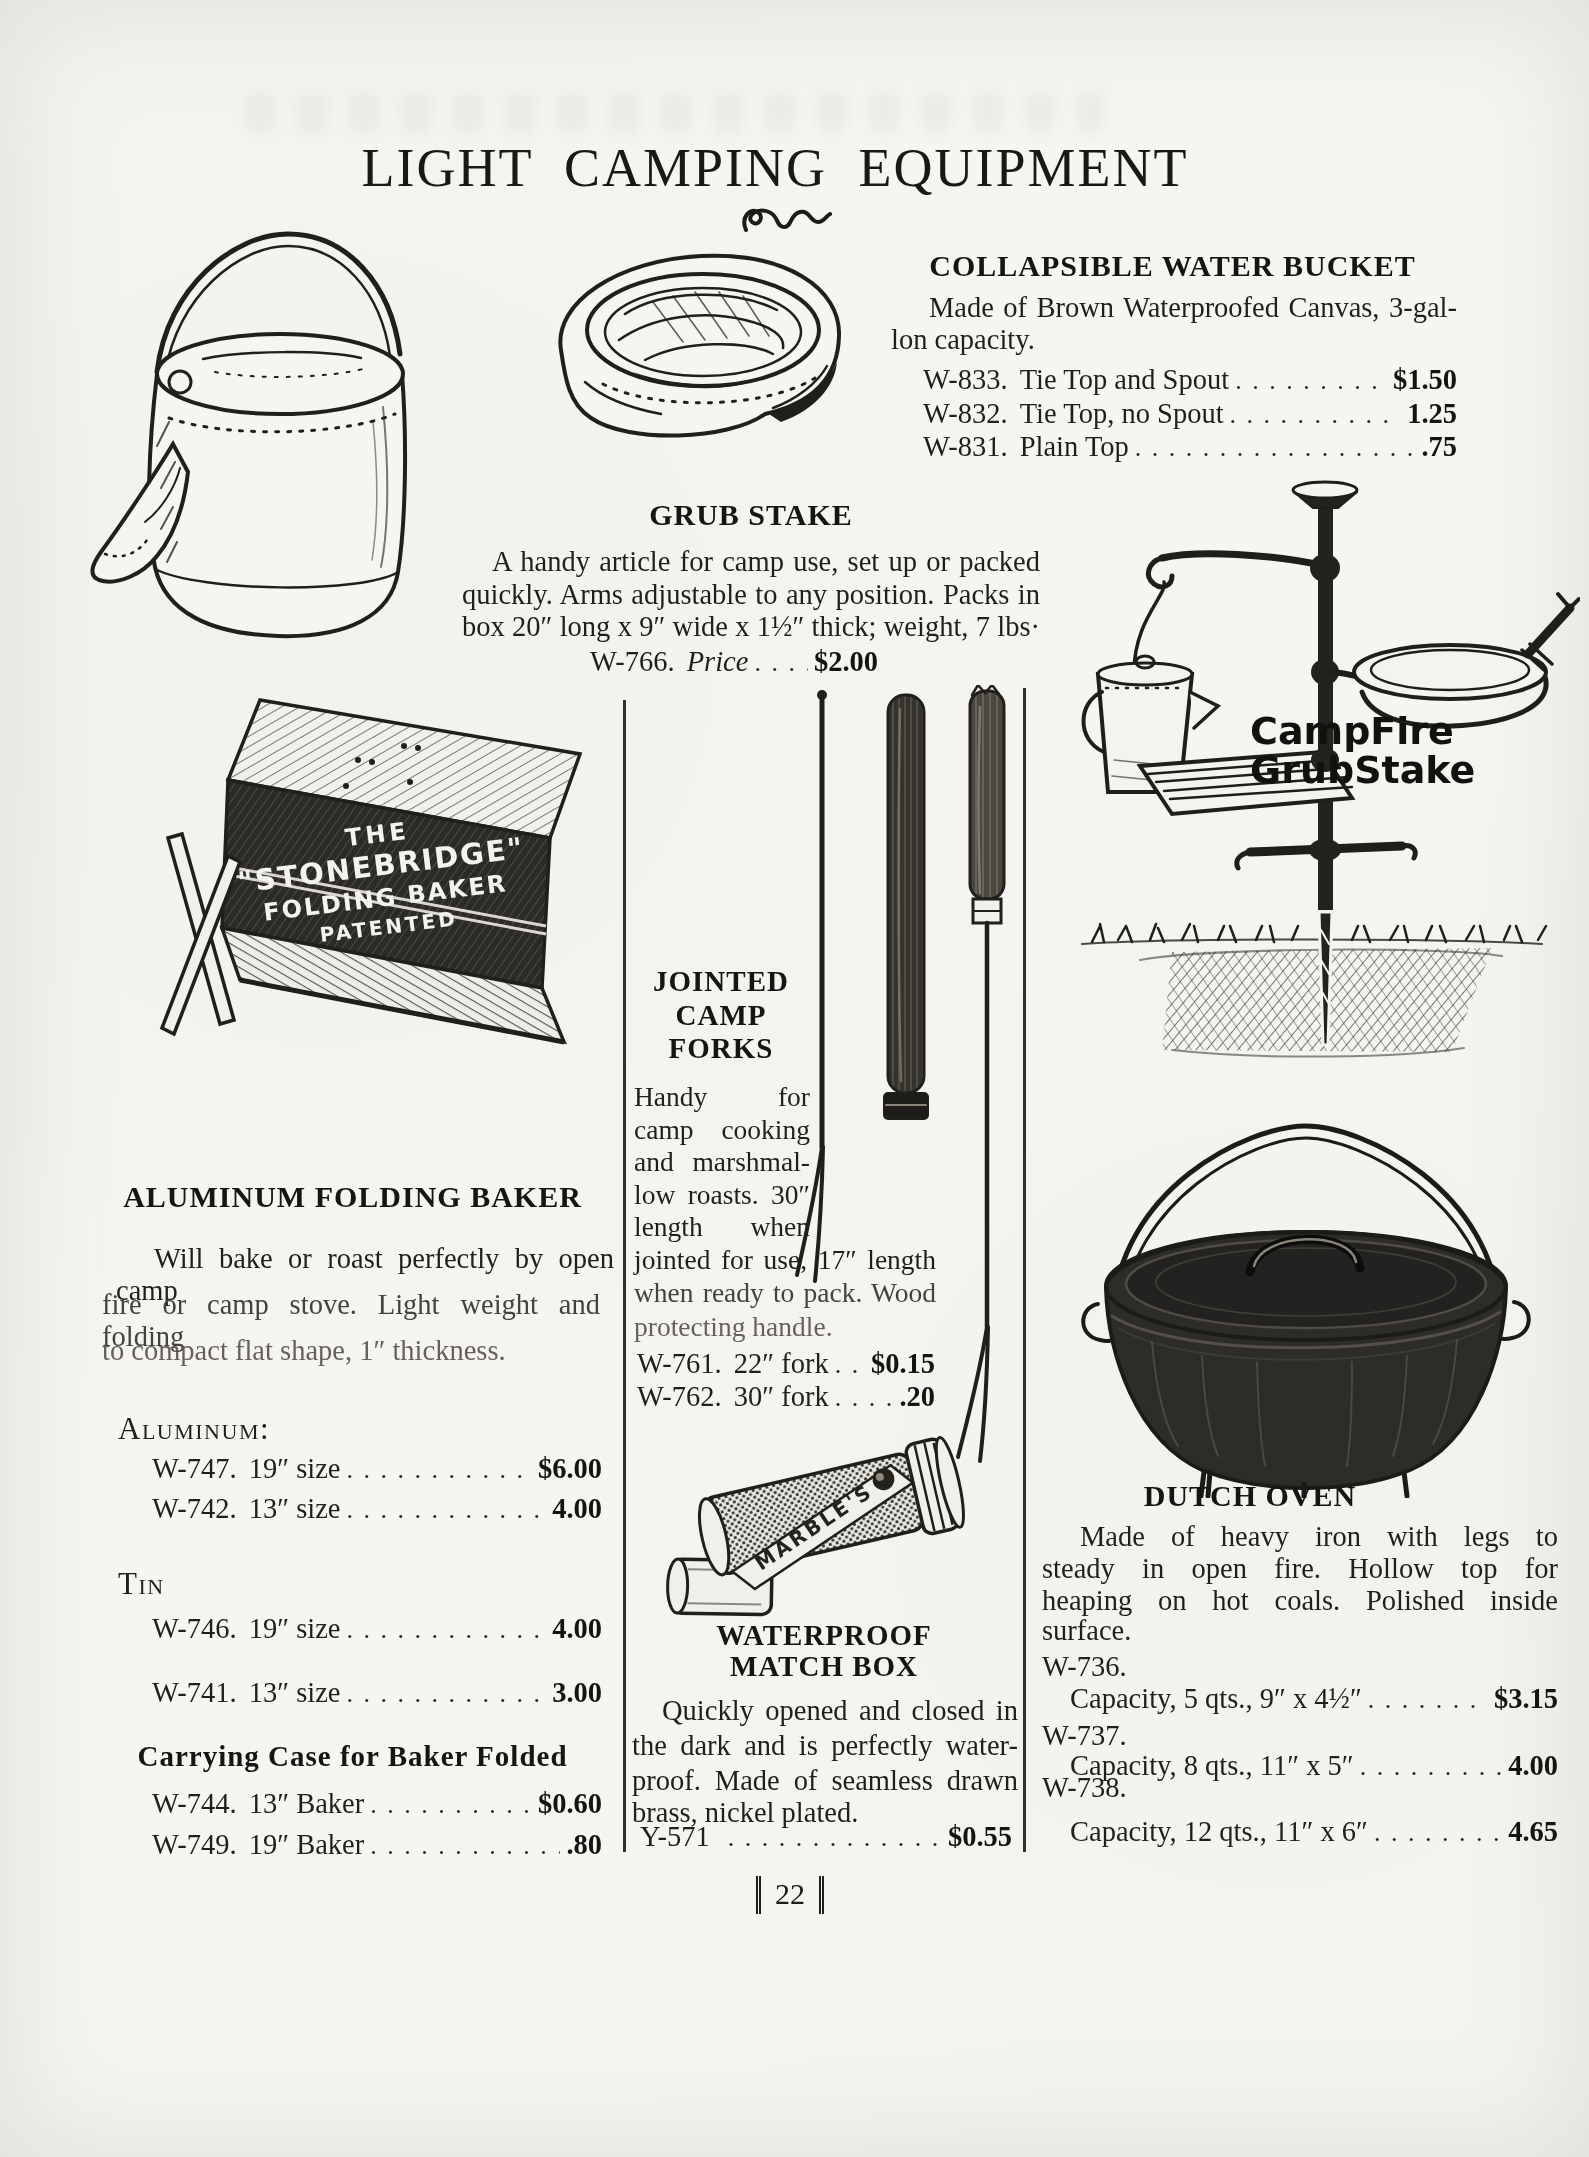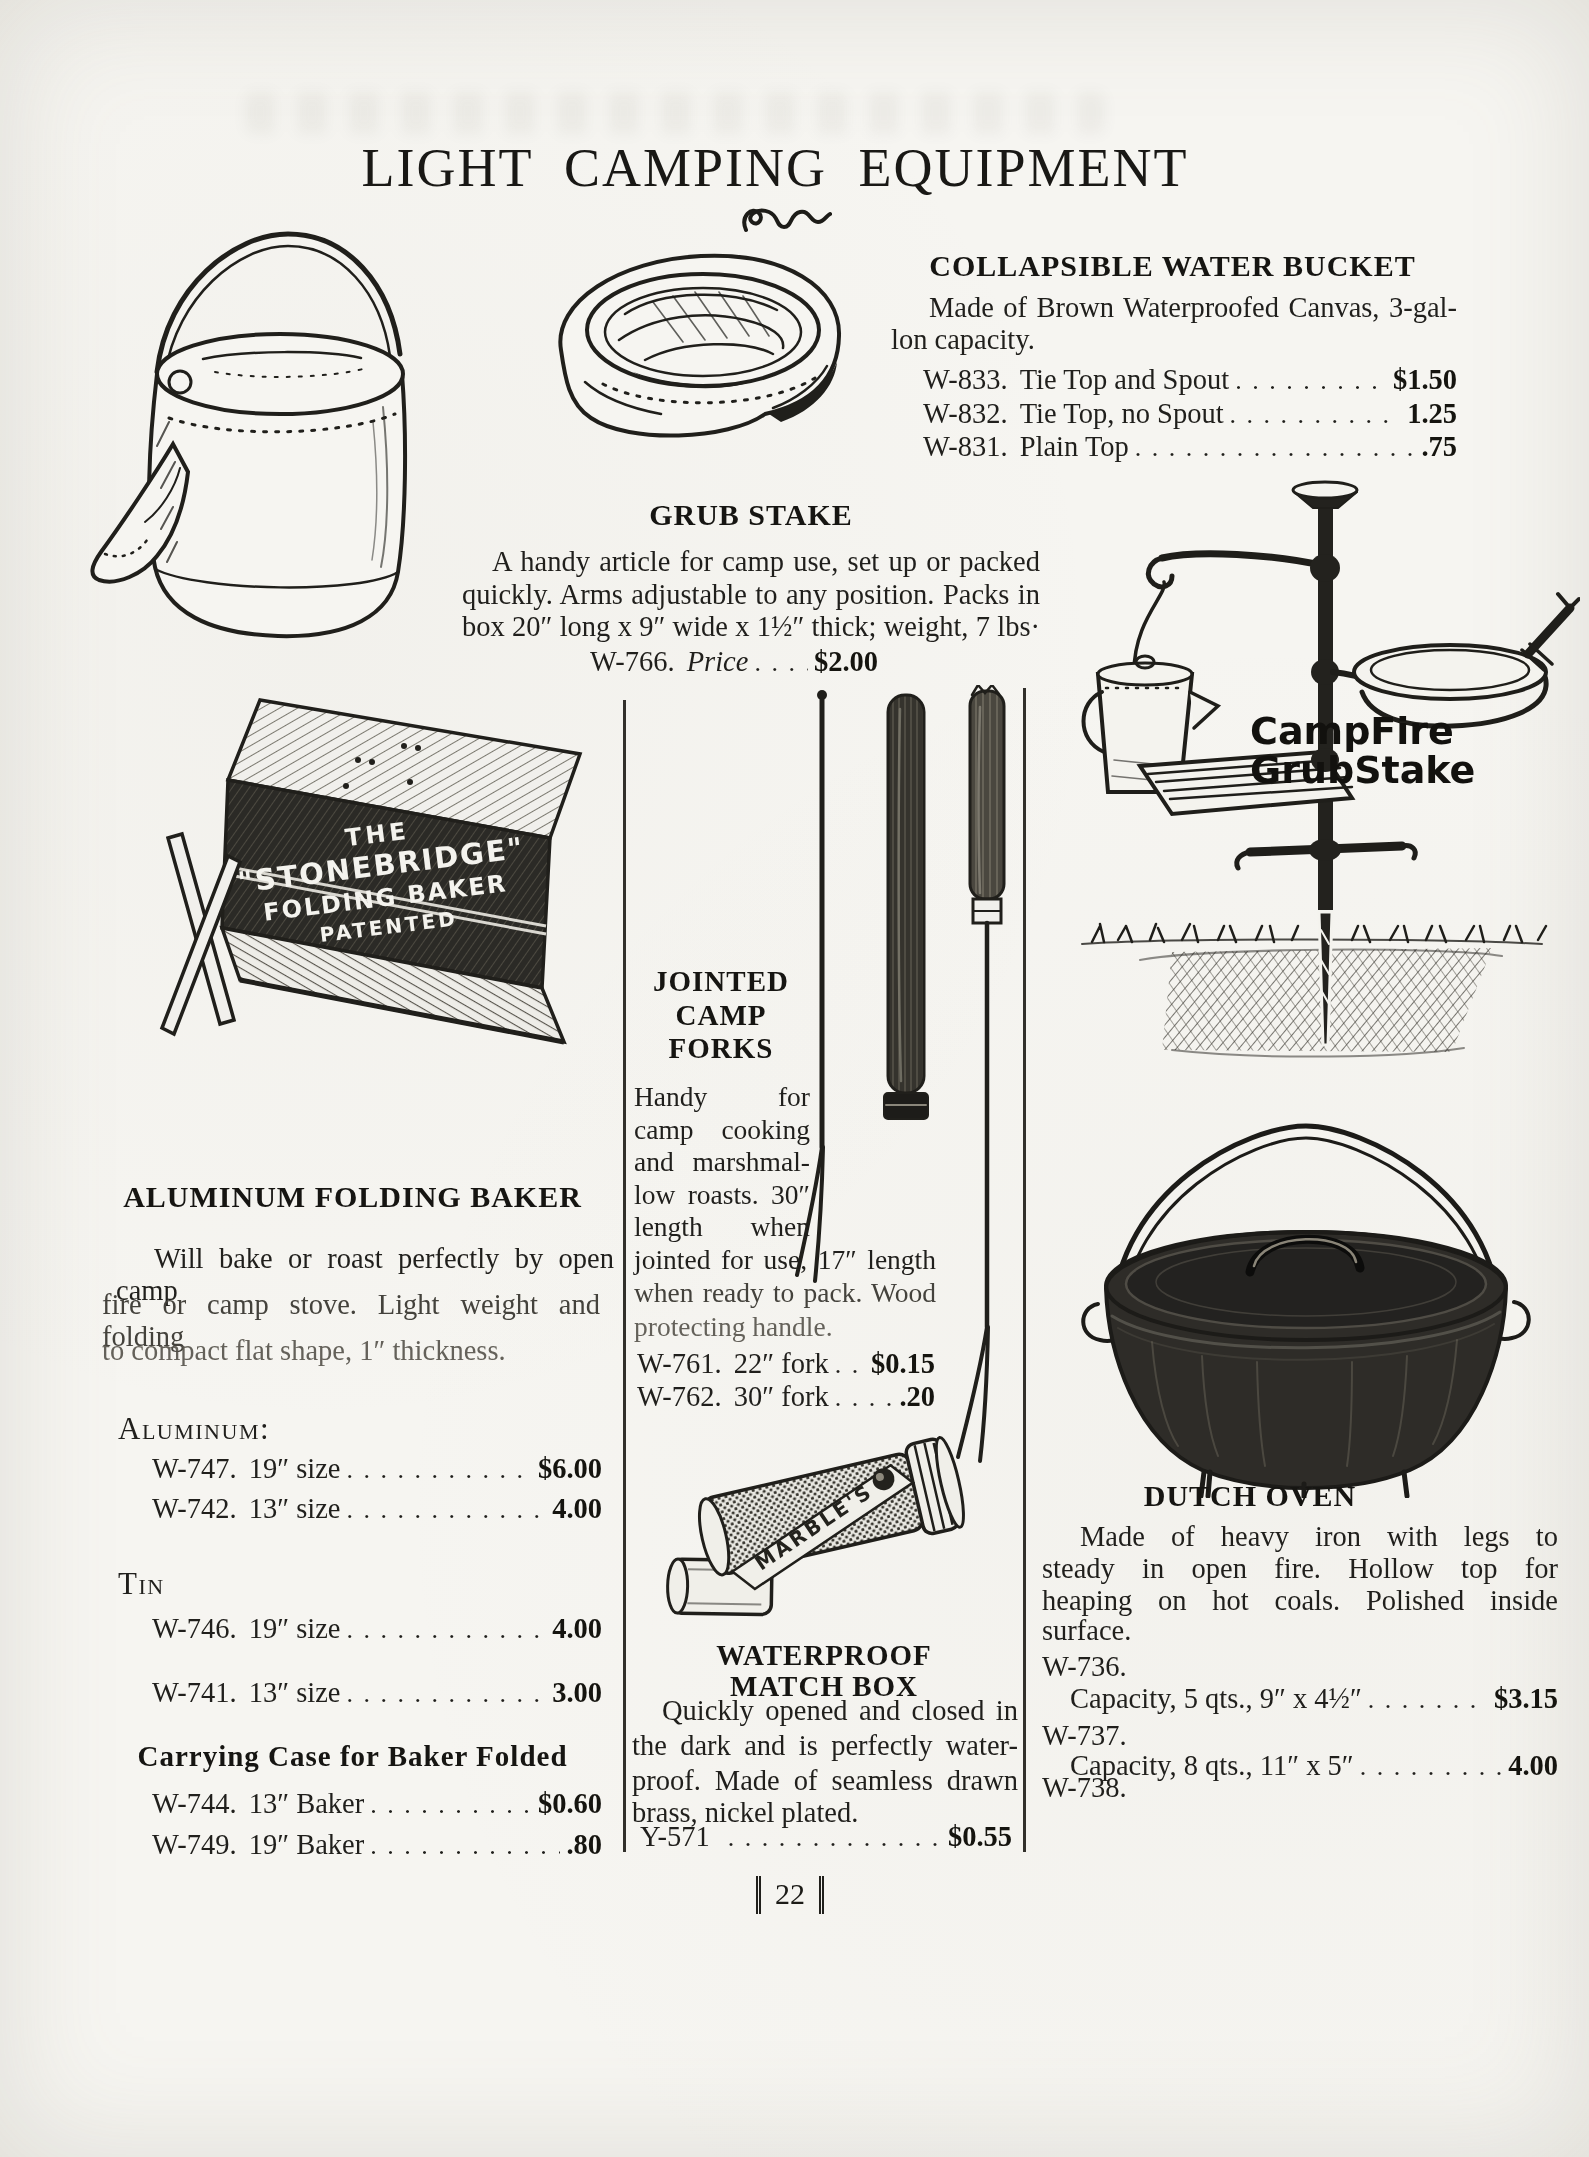--- a/index.html
+++ b/index.html
@@ -294,21 +294,21 @@
       <path d="M278,40 L278,128 M288,40 L288,128 M297,42 L297,126" stroke-width="2.5"></path>
       <ellipse cx="304" cy="84" rx="9" ry="46" fill="#f0efe9" stroke-width="3"></ellipse>
       <polygon points="72,122 250,54 268,76 90,144" fill="#f0efe9" stroke-width="2.5"></polygon>
       <text transform="translate(100,128) rotate(-21)" font-family="'DejaVu Sans',sans-serif" font-weight="bold" font-size="20" letter-spacing="3" fill="#23221d" stroke="none">MARBLE'S</text>
       <circle cx="240" cy="66" r="11" fill="#23221d" stroke="none"></circle>
       <circle cx="237" cy="63" r="4" fill="#8d897c" stroke="none"></circle>
     </g>
   </svg>
 
   <div class="abs" style="left:628px;top:1620px;width:392px;height:240px;">
-    <div class="shead" style="position:absolute;left:0;top:0;width:100%;line-height:31px;font-size:29px;margin-top:20px;">
+    <div class="shead" style="position:absolute;left:0;top:0;width:100%;line-height:31px;font-size:29px;">
       <div>WATERPROOF</div>
       <div>MATCH BOX</div>
     </div>
     <div class="bline jl ind30" style="position:absolute;left:4px;top:73px;width:386px;line-height:35px;">Quickly opened and closed in</div>
     <div class="bline jl" style="position:absolute;left:4px;top:108px;width:386px;line-height:35px;">the dark and is perfectly water-</div>
     <div class="bline jl" style="position:absolute;left:4px;top:143px;width:386px;line-height:35px;">proof. Made of seamless drawn</div>
     <div class="bline" style="position:absolute;left:4px;top:175px;width:386px;line-height:35px;">brass, nickel plated.</div>
     <div class="prow" style="position:absolute;left:12px;top:201px;width:372px;">
       <span class="code">Y-571</span>
       <span class="lead"></span>
@@ -404,19 +404,24 @@
       <span class="lead"></span>
       <span class="price">$3.15</span>
     </div>
     <div class="bline" style="position:absolute;left:2px;top:240px;">W-737.</div>
     <div class="prow" style="position:absolute;left:30px;top:270px;width:488px;">
       <span class="plabel">Capacity,  8 qts., 11″ x 5″</span>
       <span class="lead"></span>
       <span class="price">4.00</span>
     </div>
     <div class="bline" style="position:absolute;left:2px;top:292px;">W-738.</div>
+    <div class="prow" style="position:absolute;left:30px;top:336px;width:488px;">
+      <span class="plabel">Capacity, 12 qts., 11″ x 6″</span>
+      <span class="lead"></span>
+      <span class="price">4.65</span>
+    </div>
   </div>
 
   <div class="abs pnwrap" style="left:700px;top:1876px;width:180px;">
     <span class="pagenum-box">22</span>
   </div>
 
 </div>
 
 </body></html>

